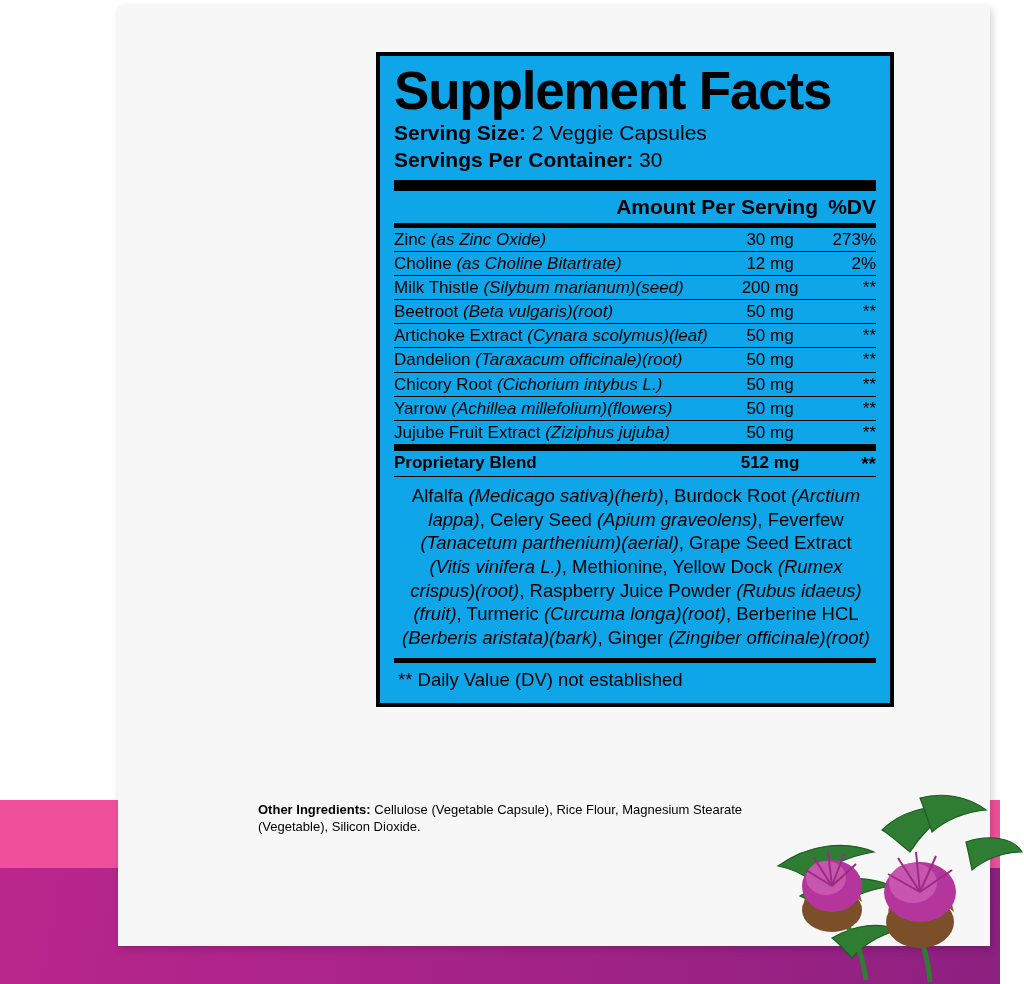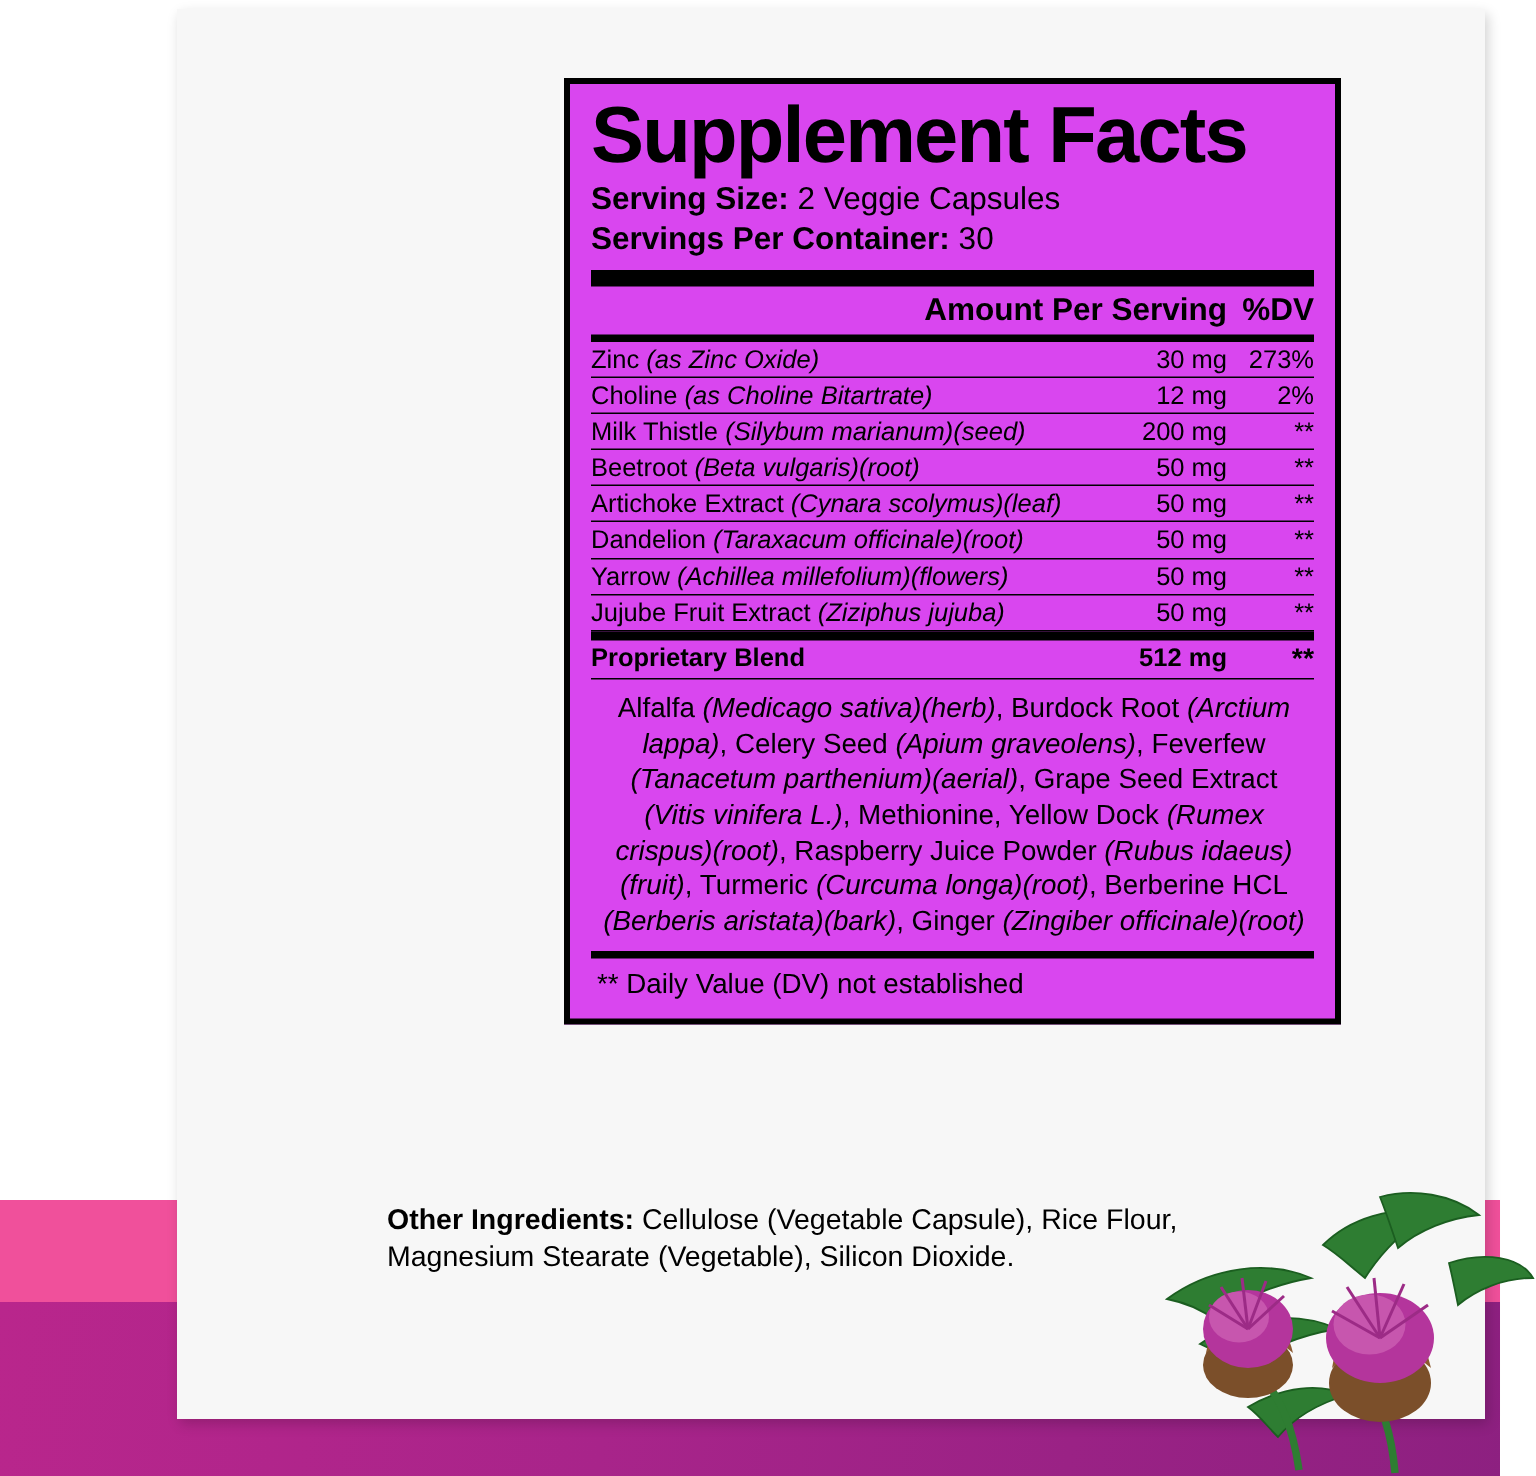--- a/index.html
+++ b/index.html
@@ -56,21 +56,21 @@
     height: 940px;
     background: #f7f7f7;
     box-shadow: 2px 3px 8px rgba(0,0,0,0.18);
   }
 
   #facts-box {
     position: absolute;
     left: 258px;
     top: 46px;
     width: 518px;
-    background: #d946ef;
+    background: #0ea5e9;
     border: 4px solid #000000;
     box-sizing: border-box;
     padding: 6px 14px 10px 14px;
   }
 
   .title {
     font-size: 53px;
     font-weight: bold;
     letter-spacing: -1.2px;
     line-height: 1.02;
@@ -103,21 +103,21 @@
     border-collapse: collapse;
     color: #000;
   }
   table.facts td {
     padding: 2px 0 2px 0;
     vertical-align: top;
     font-size: 17px;
     line-height: 1.12;
   }
   td.name { text-align: left; padding-right: 4px; margin-left: 36px; }
-  td.amt  { text-align: right; width: 96px; white-space: nowrap; }
+  td.amt  { text-align: center; width: 96px; white-space: nowrap; }
   td.dv   { text-align: right; width: 58px; white-space: nowrap; }
 
   tr.hdr td {
     font-weight: bold;
     font-size: 21px;
     padding: 4px 0 5px 0;
   }
   tr.hdr td.name { text-align: right; }
 
   tr.rowline td {
@@ -144,21 +144,21 @@
   .daily-note {
     font-size: 18.5px;
     color: #000;
     padding: 6px 2px 2px 4px;
   }
 
   #other-ingredients {
     position: absolute;
     left: 258px;
     width: 540px;
-    font-size: 19px;
+    font-size: 13px;
     line-height: 1.32;
     color: #000;
   }
   #other-ingredients b { font-weight: bold; }
 
   
   #thistle {
     position: absolute;
     left: 770px;
     top: 790px;
@@ -226,20 +226,25 @@
             <td class="amt">50 mg</td>
             <td class="dv">**</td>
           </tr>
           <tr class="rowline">
             <td class="name">Artichoke Extract <i>(Cynara scolymus)(leaf)</i></td>
             <td class="amt">50 mg</td>
             <td class="dv">**</td>
           </tr>
           <tr class="rowline">
             <td class="name">Dandelion <i>(Taraxacum officinale)(root)</i></td>
+            <td class="amt">50 mg</td>
+            <td class="dv">**</td>
+          </tr>
+          <tr class="rowline">
+            <td class="name">Chicory Root <i>(Cichorium intybus L.)</i></td>
             <td class="amt">50 mg</td>
             <td class="dv">**</td>
           </tr>
           <tr class="rowline">
             <td class="name">Yarrow <i>(Achillea millefolium)(flowers)</i></td>
             <td class="amt">50 mg</td>
             <td class="dv">**</td>
           </tr>
           <tr class="rowline">
             <td class="name">Jujube Fruit Extract <i>(Ziziphus jujuba)</i></td>

